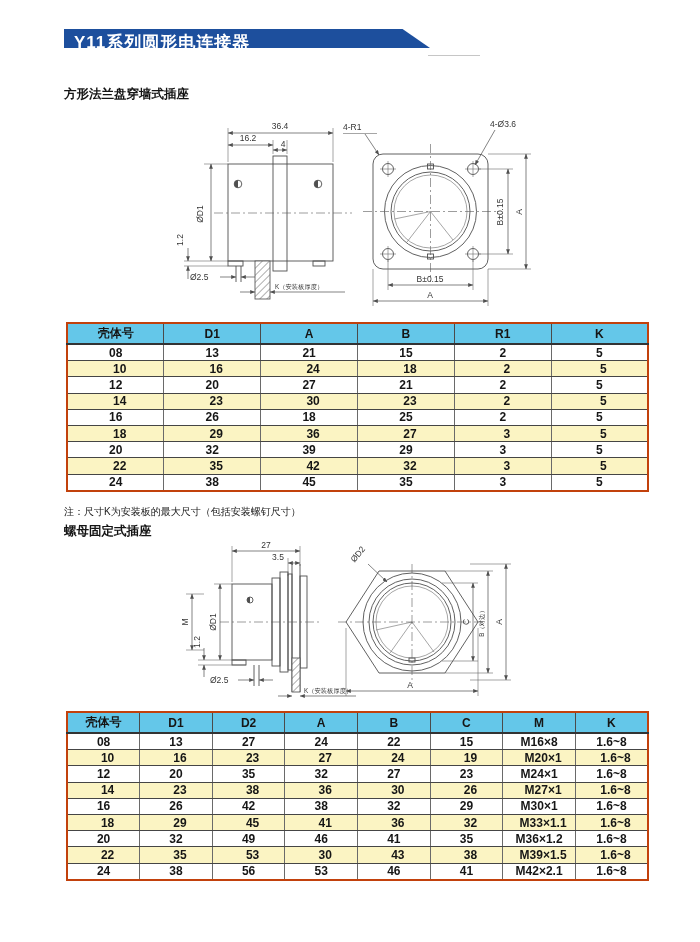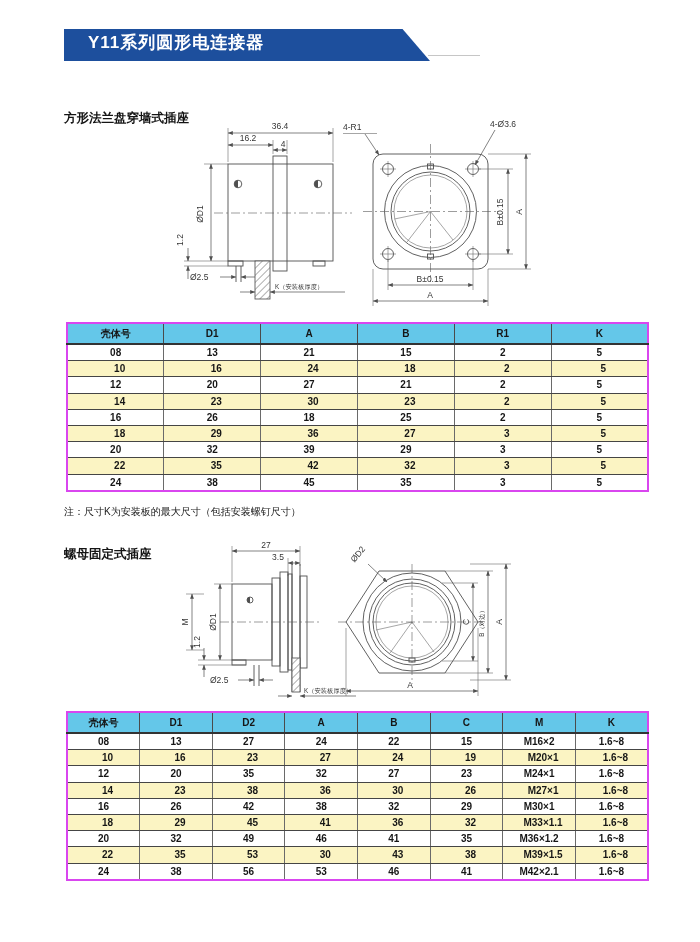--- a/index.html
+++ b/index.html
@@ -4,36 +4,36 @@
 <style>
   :root{
     --banner-blue:#1d4f9d;
     --th-blue:#64c7e9;
     --row-yellow:#fbf4c3;
     --line:#4f4f4f;
   }
   html,body{margin:0;padding:0;background:#fff;}
   .page{position:relative;width:700px;height:942px;background:#ffffff;overflow:hidden;
         font-family:"Liberation Sans","DejaVu Sans",sans-serif;}
-  .banner{position:absolute;left:64px;top:29px;width:366px;height:32px;background:var(--banner-blue);
+  .banner{position:absolute;left:64px;top:29px;width:366px;height:19px;background:var(--banner-blue);
           clip-path:polygon(0 0,92.5% 0,100% 100%,0 100%);
-          color:#fff;font-size:17px;font-weight:bold;line-height:27px;padding-left:24px;
+          color:#fff;font-size:17px;font-weight:bold;line-height:27px;padding-left:10px;
           letter-spacing:1px;box-sizing:border-box;}
   .banner-tail{position:absolute;left:428px;top:55px;width:52px;height:1px;background:#c6c6c6;}
   .sec-title{position:absolute;left:64px;margin:0;font-size:12.5px;font-weight:bold;color:#141414;}
   .note{position:absolute;left:64px;top:505px;font-size:10px;font-weight:400;color:#202020;}
   .drw{position:absolute;}
   .drw .ln{stroke:var(--line);stroke-width:.9;fill:none;}
   .drw .thin{stroke:#6a6a6a;stroke-width:.6;fill:none;}
   .drw .dim{stroke:var(--line);stroke-width:.7;fill:none;}
   .drw .cl{stroke:#5a5a5a;stroke-width:.6;fill:none;stroke-dasharray:9 3 2 3;}
   .drw text{fill:#353535;font-size:8.5px;font-family:"Liberation Sans","DejaVu Sans",sans-serif;}
   .drw text.sm{font-size:6.3px;}
   .dim-table{position:absolute;left:66px;width:583px;border-collapse:collapse;table-layout:fixed;
-             border:2px solid #d946ef;font-size:10px;color:#161616;}
+             border:2px solid #c2410c;font-size:12px;color:#161616;}
   .dim-table th{background:var(--th-blue);height:19px;font-weight:bold;
                 border:1px solid #4a4a4a;border-bottom:2px solid #333;padding:0;text-align:center;}
   .dim-table td{height:15.2px;font-weight:600;border-left:1px solid #6a6a6a;border-right:1px solid #6a6a6a;
                 border-top:1.6px solid #454545;border-bottom:1.6px solid #454545;
                 padding:0;text-align:center;background:#fff;}
   .dim-table tr.alt td{background:var(--row-yellow);padding-left:8px;}
 </style>
 </head>
 <body>
 
@@ -49,21 +49,21 @@
         <line x1="0" y1="0" x2="0" y2="5" stroke="#6a6a6a" stroke-width="1.1"></line>
       </pattern>
     </defs>
   </svg>
 
   <div class="banner">
     <span>Y11系列圆形电连接器</span>
   </div>
   <div class="banner-tail"></div>
 
-  <h2 class="sec-title" style="top:110px">方形法兰盘穿墙式插座</h2>
+  <h2 class="sec-title" style="top:86px">方形法兰盘穿墙式插座</h2>
 
   <svg class="drw" style="left:140px;top:114px" width="240" height="204" viewBox="0 0 240 204">
     <g>
 
       <line class="thin" x1="88" y1="48" x2="88" y2="14"></line>
       <line class="thin" x1="193" y1="48" x2="193" y2="14"></line>
       <line class="thin" x1="133" y1="40" x2="133" y2="26"></line>
       <line class="thin" x1="147" y1="40" x2="147" y2="26"></line>
 
       <line class="dim" x1="88" y1="19" x2="193" y2="19" marker-start="url(#ar)" marker-end="url(#ar)"></line>
@@ -248,21 +248,21 @@
           <td>45</td>
           <td>35</td>
           <td>3</td>
           <td>5</td>
         </tr>
       </tbody>
   </table>
 
   <div class="note">注：尺寸K为安装板的最大尺寸（包括安装螺钉尺寸）</div>
 
-  <h2 class="sec-title" style="top:546px">螺母固定式插座</h2>
+  <h2 class="sec-title" style="top:523px">螺母固定式插座</h2>
 
   <svg class="drw" style="left:158px;top:536px" width="205" height="178" viewBox="0 0 205 178">
     <g>
 
       <line class="thin" x1="74" y1="10" x2="74" y2="46"></line>
       <line class="thin" x1="142" y1="10" x2="142" y2="30"></line>
       <line class="dim" x1="74" y1="15" x2="142" y2="15" marker-start="url(#ar)" marker-end="url(#ar)"></line>
       <line class="thin" x1="130" y1="22" x2="130" y2="40"></line>
       <line class="dim" x1="130" y1="27" x2="142" y2="27" marker-start="url(#ar)" marker-end="url(#ar)"></line>
 
@@ -361,21 +361,21 @@
         </tr>
       </thead>
     <tbody>
         <tr>
           <td>08</td>
           <td>13</td>
           <td>27</td>
           <td>24</td>
           <td>22</td>
           <td>15</td>
-          <td>M16×2</td>
+          <td>M16×8</td>
           <td>1.6~8</td>
         </tr>
         <tr class="alt">
           <td>10</td>
           <td>16</td>
           <td>23</td>
           <td>27</td>
           <td>24</td>
           <td>19</td>
           <td>M20×1</td>

